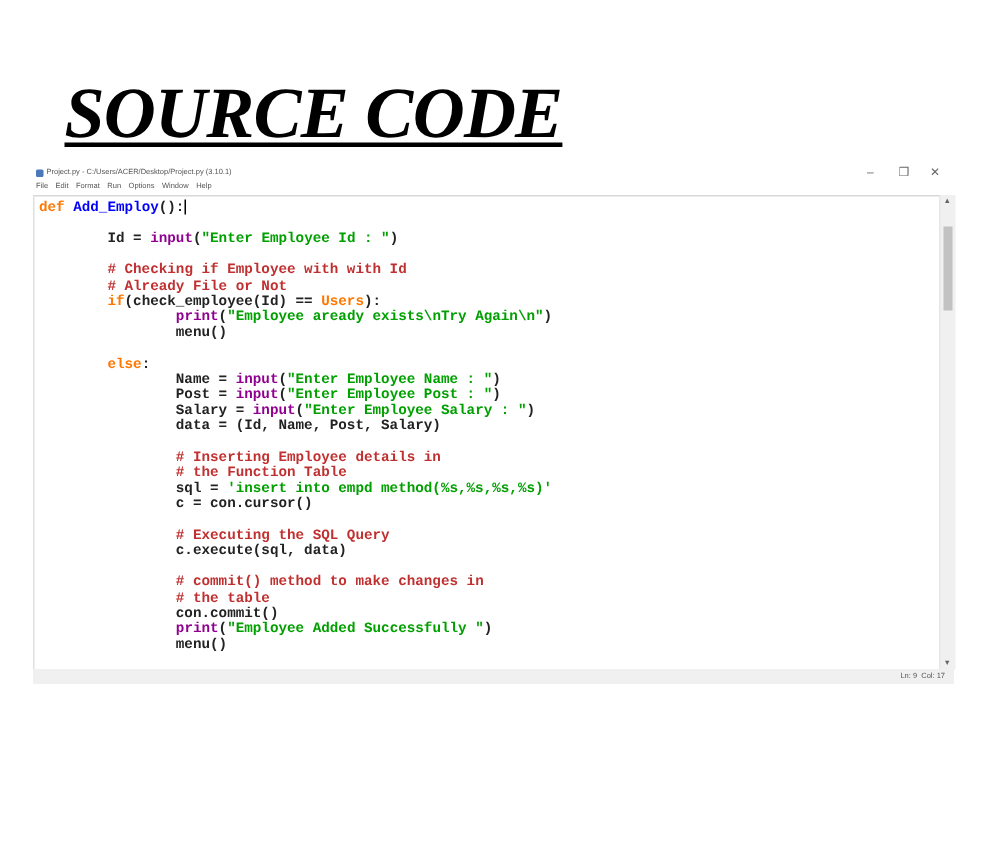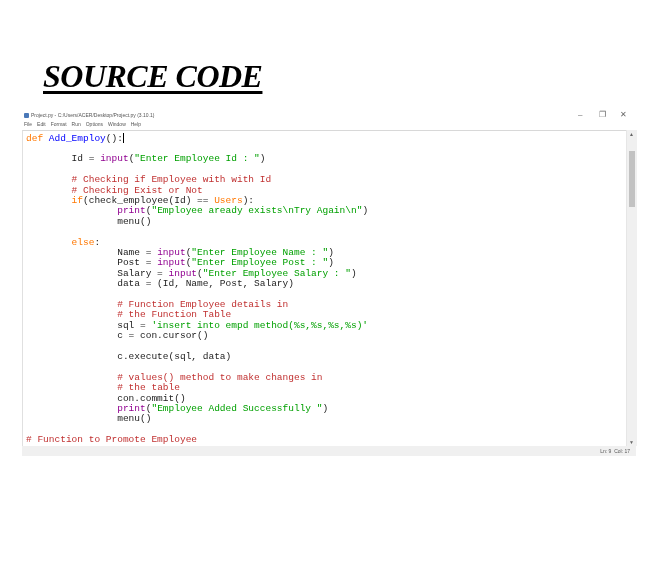--- a/index.html
+++ b/index.html
@@ -1,31 +1,31 @@
 <!DOCTYPE html>
 <html><head>
 <meta charset="utf-8">
 <style>
   html, body { margin:0; padding:0; background:#ffffff; }
   body { width:662px; height:573px; position:relative; overflow:hidden; font-family:"Liberation Sans", sans-serif; }
   .heading {
     position:absolute; left:43px; top:52px;
     font-family:"Liberation Serif", serif; font-weight:bold; font-style:italic;
-    font-size:32px; line-height:48px; color:#000; letter-spacing:-0.5px;
+    font-size:48px; line-height:48px; color:#000; letter-spacing:-0.5px;
     text-decoration:underline; text-decoration-thickness:3px; text-underline-offset:4px;
   }
   .window { position:absolute; left:22px; top:110px; width:614px; height:346px; background:#fff; }
   .titlebar { position:absolute; left:0; top:0; width:614px; height:11px; font-size:5px; color:#555; }
   .titlebar .app-icon { position:absolute; left:2px; top:3px; width:5px; height:5px; background:#4a78b8; border-radius:1px; }
   .titlebar .title { position:absolute; left:9px; top:2px; white-space:nowrap; }
   .winbtn { position:absolute; top:0px; font-size:8px; color:#666; cursor:pointer; }
   .menubar { position:absolute; left:0; top:11px; height:9px; font-size:5px; color:#555; display:flex; gap:5px; padding-left:2px; }
   .menubar span { cursor:pointer; }
   .editor { position:absolute; left:0; top:20px; width:604px; height:316px; border-top:1px solid #d8d8d8; border-left:1px solid #e0e0e0; overflow:hidden; background:#fff; }
-  .code { position:absolute; left:3px; top:2px; font-family:"Liberation Mono", monospace; font-size:9.5px; line-height:10.4px; color:#222; white-space:pre; margin:0; }
+  .code { position:absolute; left:3px; top:2px; font-family:"Liberation Mono", monospace; font-size:9.5px; line-height:10.4px; color:#222; white-space:pre; margin:0;font-weight:bold; }
   .kw { color:#ff7700; }
   .str { color:#00a000; }
   .cmt { color:#c03030; }
   .bi { color:#900090;margin-top:45px; }
   .def-name { color:#0000ff; }
   .cursor { display:inline-block; width:1px; height:10px; background:#000; vertical-align:middle; }
   .vscroll { position:absolute; left:604px; top:20px; width:10px; height:316px; background:#f0f0f0; border-left:1px solid #e6e6e6; }
   .vscroll .arrow { position:absolute; left:2px; font-size:5px; color:#666; }
   .vscroll .thumb { position:absolute; left:2px; top:21px; width:6px; height:56px; background:#c2c2c2; }
   .statusbar { position:absolute; left:0; top:336px; width:614px; height:10px; background:#f0f0f0; font-size:5px; color:#555; }
@@ -54,39 +54,40 @@
     <span>Window</span>
     <span>Help</span>
   </div>
 
   <div class="editor">
     <pre class="code" id="code"><span class="kw">def</span> <span class="def-name">Add_Employ</span>():<span class="cursor"></span>
 
         Id = <span class="bi">input</span>(<span class="str">"Enter Employee Id : "</span>)
 
         <span class="cmt"># Checking if Employee with with Id</span>
-        <span class="cmt"># Checking Exist or Not</span>
+        <span class="cmt"># Already File or Not</span>
         <span class="kw">if</span>(check_employee(Id) == <span class="kw">Users</span>):
                 <span class="bi">print</span>(<span class="str">"Employee aready exists\nTry Again\n"</span>)
                 menu()
 
         <span class="kw">else</span>:
                 Name = <span class="bi">input</span>(<span class="str">"Enter Employee Name : "</span>)
                 Post = <span class="bi">input</span>(<span class="str">"Enter Employee Post : "</span>)
                 Salary = <span class="bi">input</span>(<span class="str">"Enter Employee Salary : "</span>)
                 data = (Id, Name, Post, Salary)
 
-                <span class="cmt"># Function Employee details in</span>
+                <span class="cmt"># Inserting Employee details in</span>
                 <span class="cmt"># the Function Table</span>
                 sql = <span class="str">'insert into empd method(%s,%s,%s,%s)'</span>
                 c = con.cursor()
 
+                <span class="cmt"># Executing the SQL Query</span>
                 c.execute(sql, data)
 
-                <span class="cmt"># values() method to make changes in</span>
+                <span class="cmt"># commit() method to make changes in</span>
                 <span class="cmt"># the table</span>
                 con.commit()
                 <span class="bi">print</span>(<span class="str">"Employee Added Successfully "</span>)
                 menu()
 
 <span class="cmt"># Function to Promote Employee</span></pre>
   </div>
 
   <div class="vscroll">
     <span class="arrow" style="top:1px;">▲</span>

